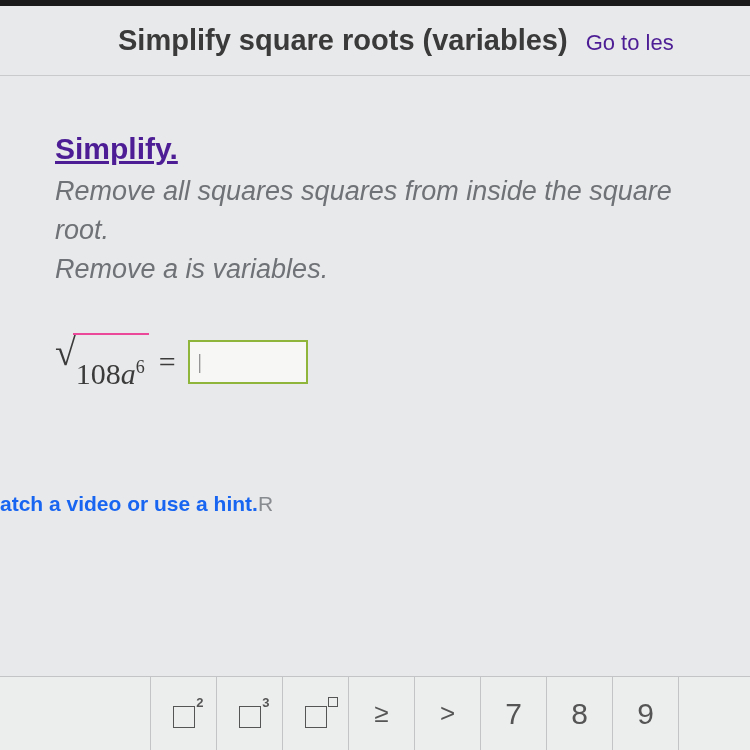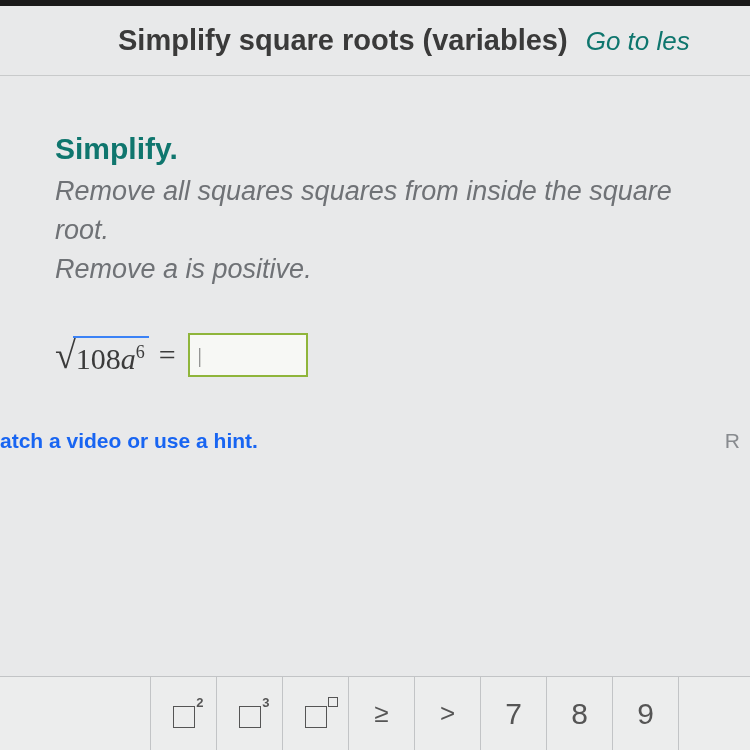--- a/index.html
+++ b/index.html
@@ -23,35 +23,35 @@
     align-items: baseline;
     justify-content: flex-start;
   }
   .header-title {
     font-size: 29px;
     font-weight: 600;
     color: #3a3a3a;
     margin-left: 118px;
   }
   .header-link {
-    font-size: 26px;
-    color: #0f766e;
+    font-size: 22px;
+    color: #4c1d95;
     margin-left: 18px;
     font-weight: 400;
     cursor: pointer;
-    font-style: italic;
   }
   .content {
     padding: 56px 32px 0 55px;
   }
   .prompt-title {
     font-size: 30px;
     font-weight: 600;
-    color: #0f766e;
+    color: #4c1d95;
     margin-bottom: 6px;
+    text-decoration: underline;
   }
   .prompt-sub {
     font-size: 27px;
     font-style: italic;
     color: #6f7276;
     line-height: 1.45;
   }
   .math-row {
     display: flex;
     align-items: center;
@@ -64,22 +64,22 @@
     position: relative;
   }
   .surd {
     font-size: 38px;
     line-height: 1;
     color: #3b3b3b;
   }
   .radicand {
     font-size: 30px;
     color: #3b3b3b;
-    border-top: 2px solid #3b82f6;
-    padding: 4px 4px 0 3px;
+    border-top: 2px solid #ec4899;
+    padding: 22px 4px 0 3px;
     line-height: 1.1;
     margin-left: -3px;
   }
   .radicand sup {
     font-size: 18px;
     vertical-align: super;
   }
   .radicand .var {
     font-style: italic;
   }
@@ -93,24 +93,23 @@
     height: 44px;
     border: 2px solid #8fb53b;
     background: #f7f8f5;
     color: #777;
     font-size: 20px;
     padding: 0 8px;
     display: flex;
     align-items: center;
   }
   .hint-row {
-    margin-top: 52px;
+    margin-top: 102px;
     padding: 0 0 0 0;
     display: flex;
-    justify-content: space-between;
     align-items: center;
     margin-left: -55px;
     margin-right: -32px;
     padding-left: 0;
     padding-right: 10px;
   }
   .hint-link {
     font-size: 21px;
     color: #1865f2;
     font-weight: 600;
@@ -182,21 +181,21 @@
 
 <div class="header">
   <span class="header-title">Simplify square roots (variables)</span>
   <span class="header-link">Go to les</span>
 </div>
 
 <div class="content">
   <div class="prompt-title">Simplify.</div>
   <div class="prompt-sub">Remove all squares squares from inside the square root.</div>
   <div class="prompt-sub">
-    <span>Remove </span><span style="font-style:italic">a</span><span> is positive.</span>
+    <span>Remove </span><span style="font-style:italic">a</span><span> is variables.</span>
   </div>
 
   <div class="math-row">
     <span class="radical-wrap">
       <span class="surd">√</span>
       <span class="radicand"><span>108</span><span class="var">a</span><sup>6</sup></span>
     </span>
     <span class="equals">=</span>
     <div class="answer-box">
       <span>|</span>

